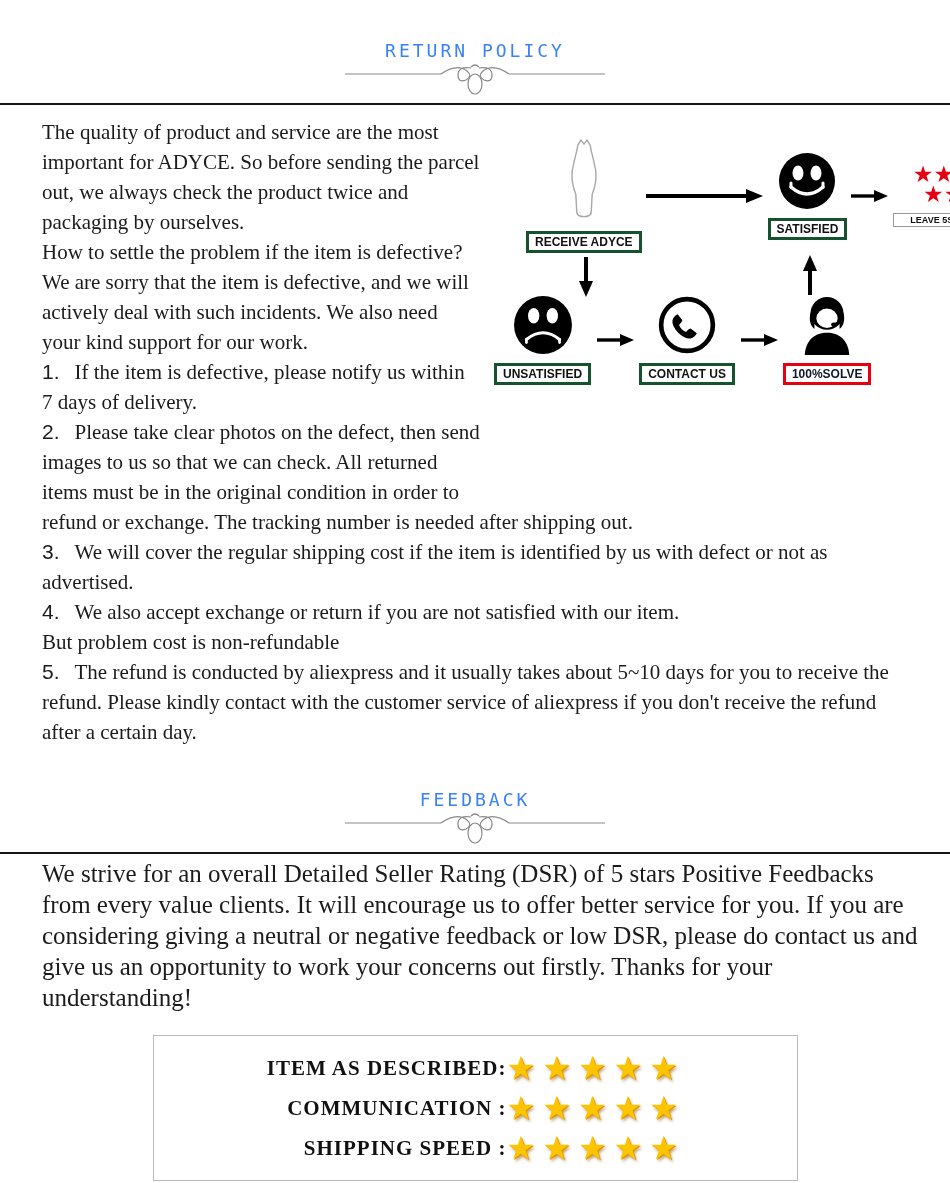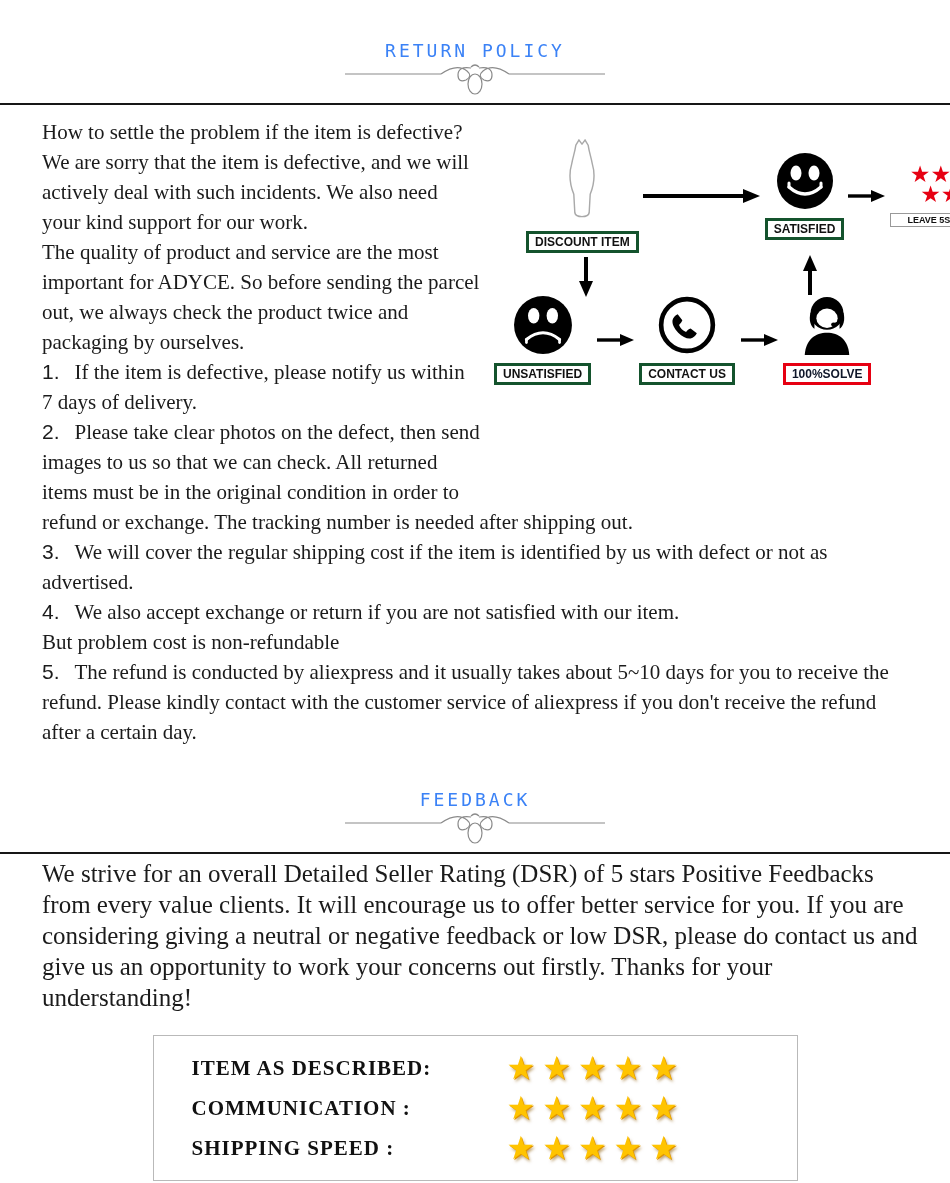--- a/index.html
+++ b/index.html
@@ -82,20 +82,21 @@
   .feedback-par {
     margin: 4px 32px 0 42px;
     font-size: 25px;
     line-height: 31px;
   }
   .ratings-box {
     width: 645px;
     margin: 22px auto 0 auto;
     border: 1px solid #b9b9b9;
     padding: 12px 0 12px 38px;
+    text-align: right;
   }
   .rating-row { display: flex; align-items: center; height: 40px; }
   .rating-label {
     width: 315px;
     font-size: 21px;
     font-weight: bold;
     letter-spacing: 1px;
     color: #111;
   }
   .rating-stars {
@@ -136,21 +137,21 @@
 
 <div class="content">
 
   <div class="flowchart">
 
     <div class="fc-row fc-row1">
       <div class="fc-node">
         <svg width="46" height="84" viewBox="0 0 44 82">
           <path d="M16,6 L19,1 L22,5 L25,1 L28,6 C29,13 31,18 32,24 C35,34 34,44 30,54 L29,72 C28,77 16,77 15,72 L14,54 C10,44 9,34 12,24 C13,18 15,13 16,6 Z" fill="none" stroke="#a9a9a9" stroke-width="1.4"></path>
         </svg>
-        <span class="fc-label">DISCOUNT ITEM</span>
+        <span class="fc-label">RECEIVE ADYCE</span>
       </div>
       <svg class="fc-arrow" width="118" height="16" viewBox="0 0 118 16">
         <line x1="0" y1="8" x2="101" y2="8" stroke="#000" stroke-width="4"></line>
         <polygon points="100,1 117,8 100,15" fill="#000"></polygon>
       </svg>
       <div class="fc-node">
         <svg width="58" height="58" viewBox="0 0 58 58">
           <circle cx="29" cy="29" r="28" fill="#000"></circle>
           <ellipse cx="20" cy="21" rx="5.5" ry="7.5" fill="#fff"></ellipse>
           <ellipse cx="38" cy="21" rx="5.5" ry="7.5" fill="#fff"></ellipse>
@@ -219,22 +220,22 @@
           <path d="M49,18 c2,8 0,14 -4,17 l0,-15 z" fill="#000"></path>
           <path d="M47,16 a16,15 0 0,0 -30,0" stroke="#000" stroke-width="2.5" fill="none"></path>
           <path d="M46,22 q0,7 -7,8" stroke="#000" stroke-width="2.2" fill="none"></path>
           <circle cx="38.5" cy="30.5" r="2.2" fill="#000"></circle>
         </svg>
         <span class="fc-label red">100%SOLVE</span>
       </div>
     </div>
   </div>
 
+  <p class="policy-par">The quality of product and service are the most important for ADYCE. So before sending the parcel out, we always check the product twice and packaging by ourselves.</p>
   <p class="policy-par">How to settle the problem if the item is defective? We are sorry that the item is defective, and we will actively deal with such incidents. We also need your kind support for our work.</p>
-  <p class="policy-par">The quality of product and service are the most important for ADYCE. So before sending the parcel out, we always check the product twice and packaging by ourselves.</p>
 
   <p class="policy-item"><span class="item-num">1.</span><span>If the item is defective, please notify us within 7 days of delivery.</span></p>
   <p class="policy-item"><span class="item-num">2.</span><span>Please take clear photos on the defect, then send images to us so that we can check. All returned items must be in the original condition in order to refund or exchange. The tracking number is needed after shipping out.</span></p>
   <p class="policy-item"><span class="item-num">3.</span><span>We will cover the regular shipping cost if the item is identified by us with defect or not as advertised.</span></p>
   <p class="policy-item"><span class="item-num">4.</span><span>We also accept exchange or return if you are not satisfied with our item.</span></p>
   <p class="policy-item"><span>But problem cost is non-refundable</span></p>
   <p class="policy-item"><span class="item-num">5.</span><span>The refund is conducted by aliexpress and it usually takes about 5~10 days for you to receive the refund. Please kindly contact with the customer service of aliexpress if you don't receive the refund after a certain day.</span></p>
 </div>
 
 <div class="section-header feedback">

